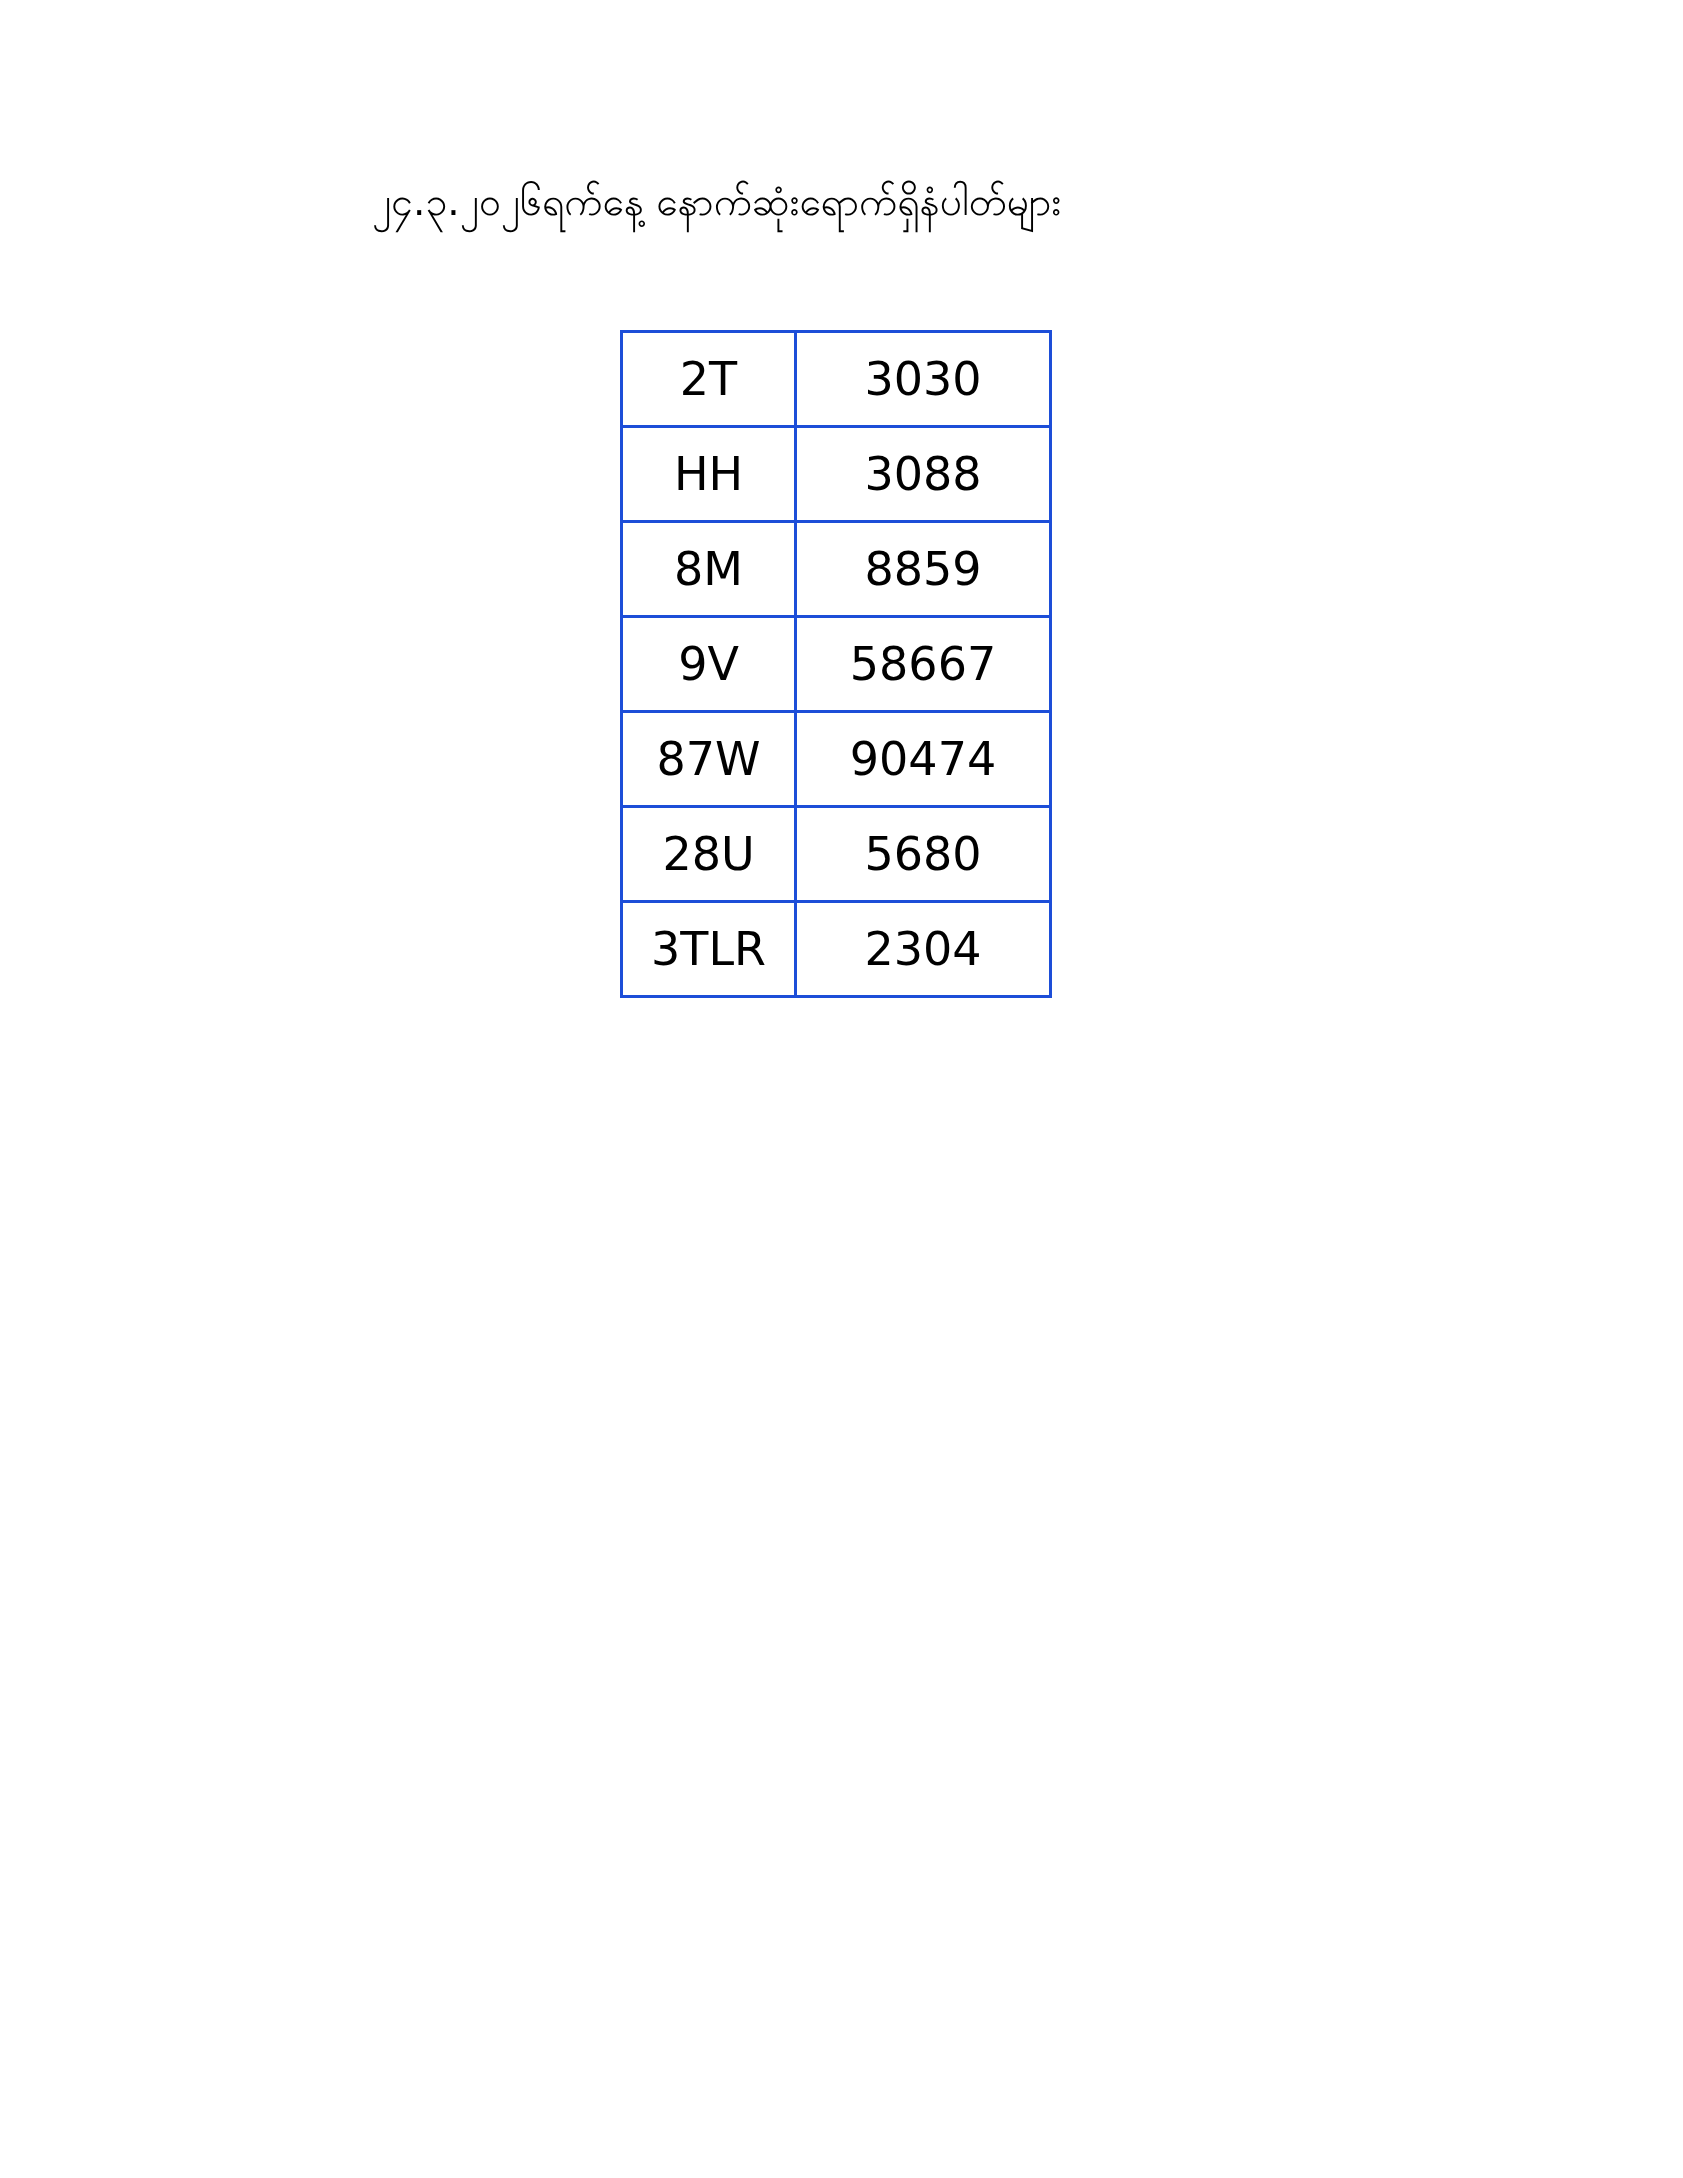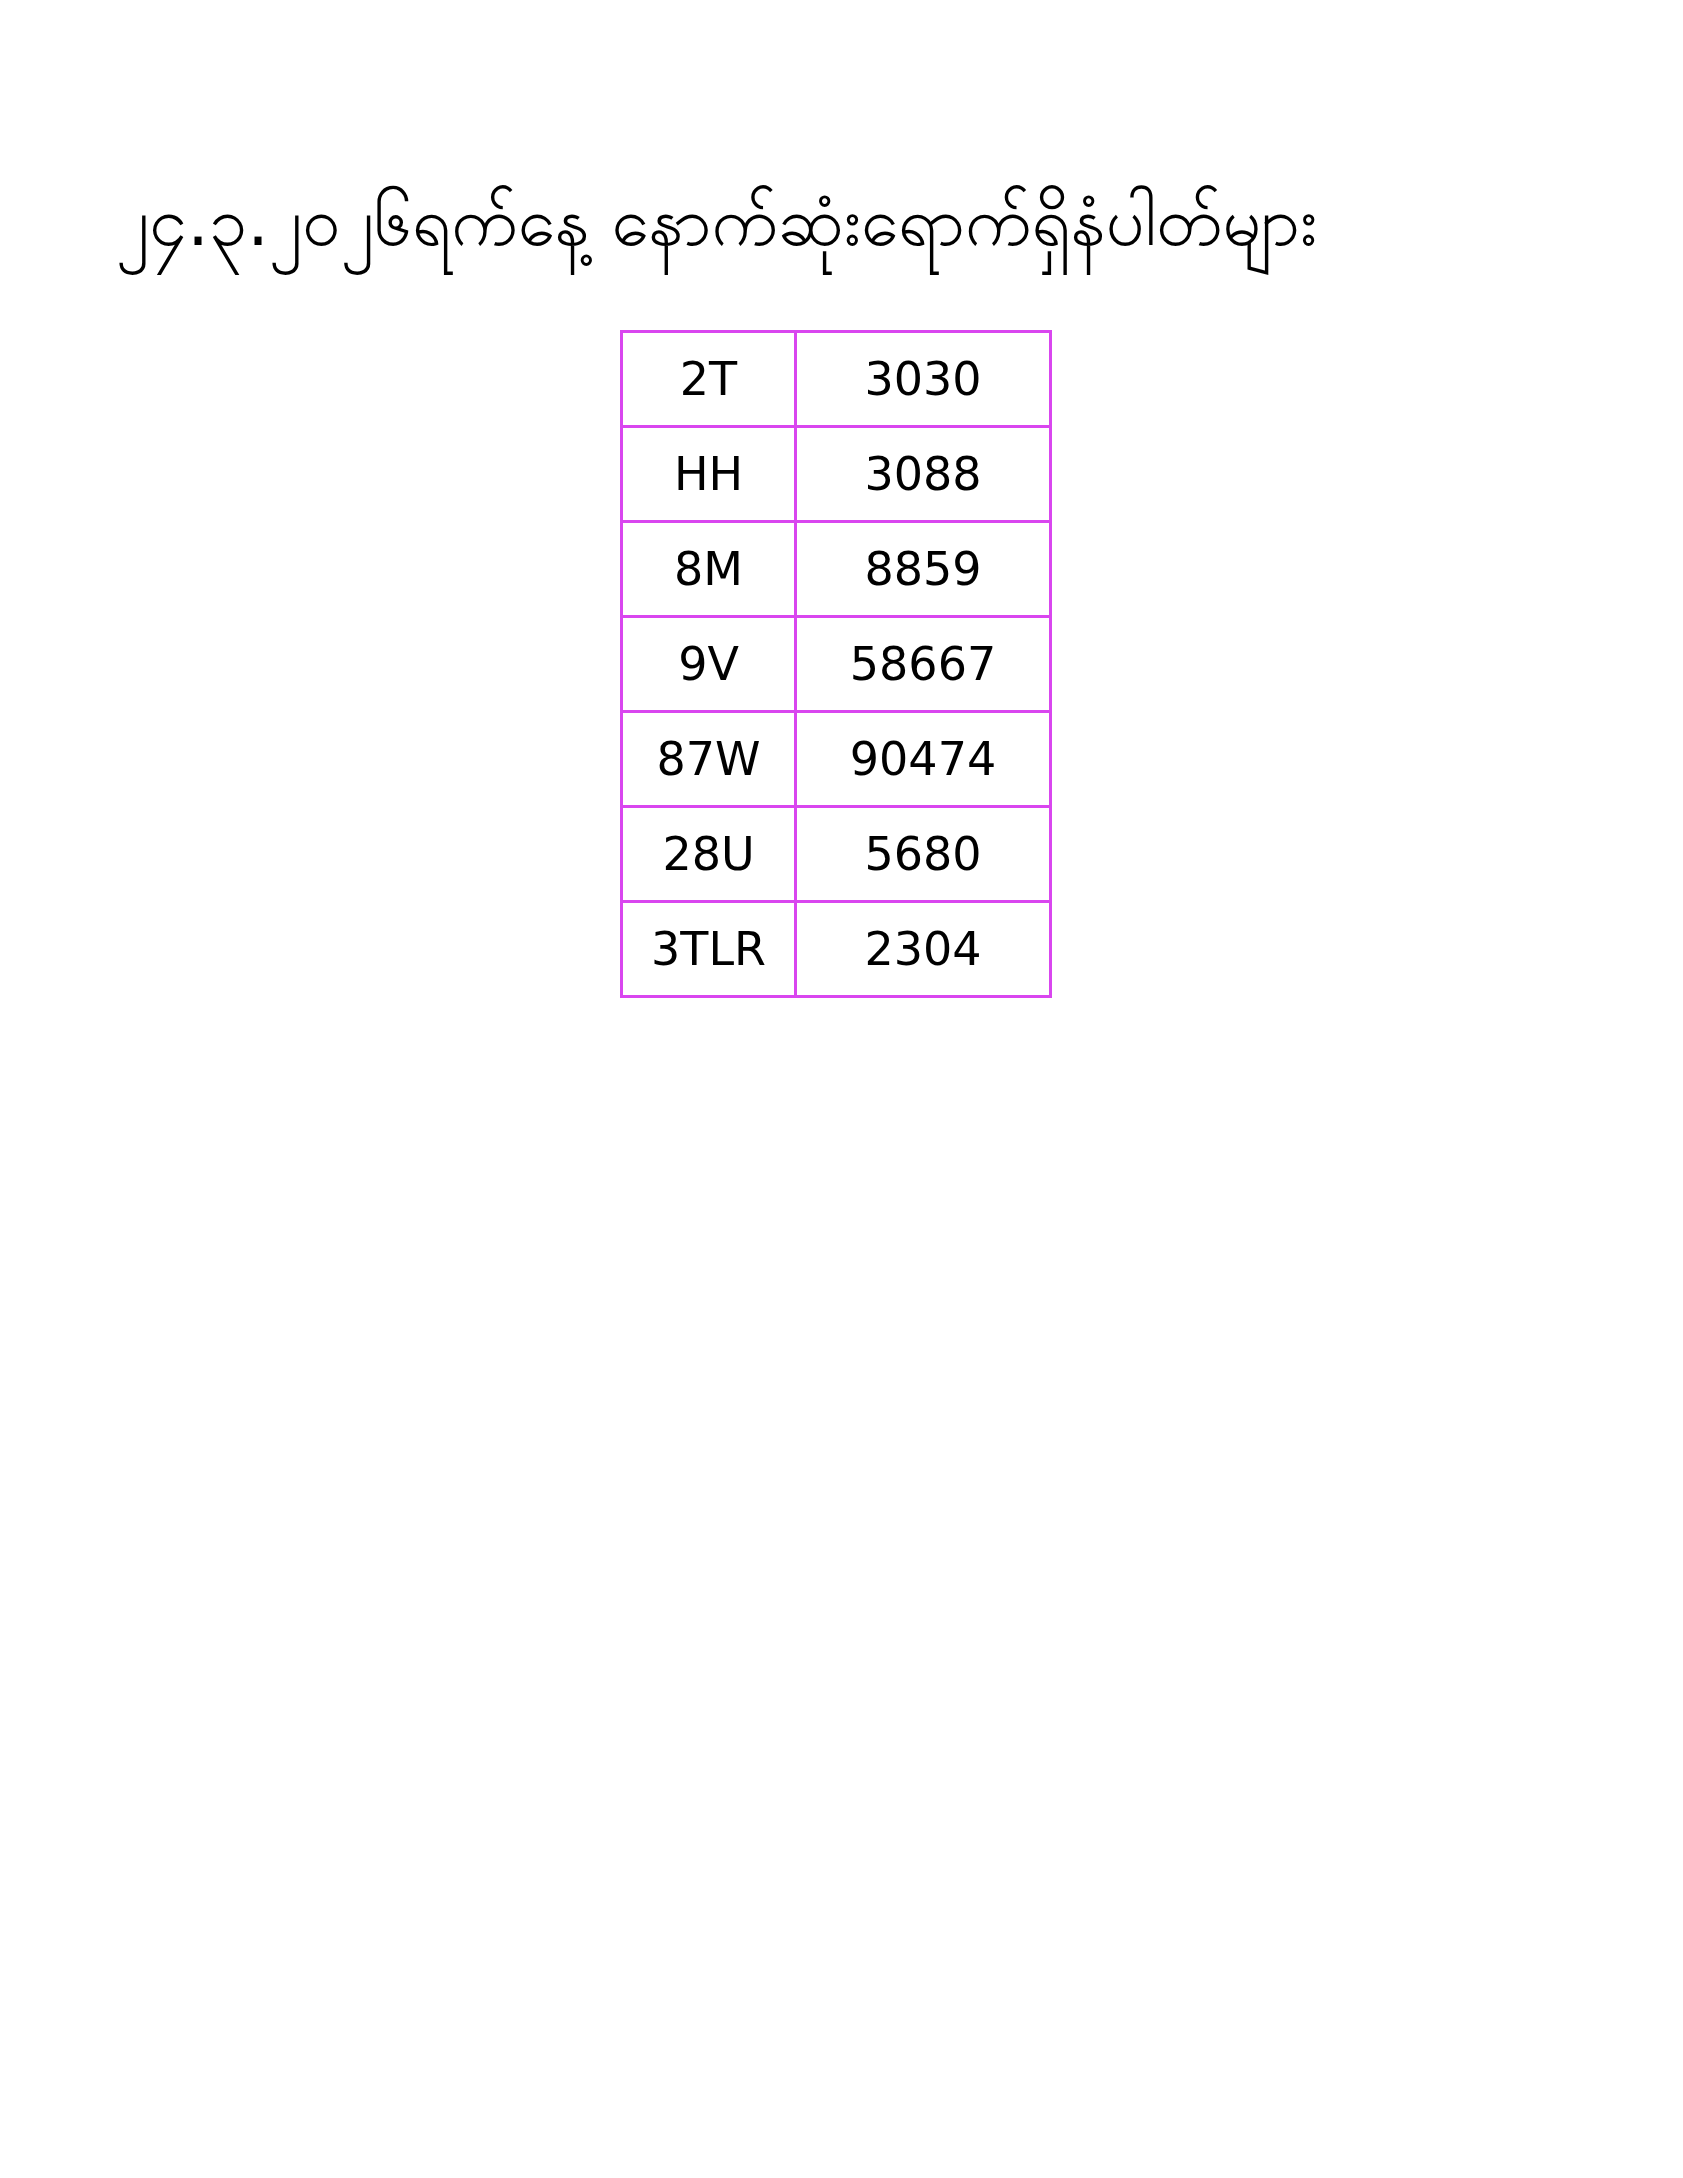--- a/index.html
+++ b/index.html
@@ -21,38 +21,38 @@
     box-sizing: border-box;
     padding: 0;
     position: relative;
   }
   .doc-title {
     position: absolute;
     top: 176px;
     left: 0;
     width: 1433px;
     text-align: center;
-    font-size: 68px;
+    font-size: 39px;
     line-height: 1.35;
     font-weight: 400;
     font-family: "DejaVu Sans", "Liberation Sans", sans-serif;
     letter-spacing: 0px;
     white-space: nowrap;
   }
   .table-wrap {
     position: absolute;
     top: 330px;
     left: 620px;
   }
   table.data-table {
     border-collapse: collapse;
     table-layout: fixed;
   }
   table.data-table td {
-    border: 3px solid #d946ef;
+    border: 3px solid #1d4ed8;
     height: 95px;
     text-align: center;
     vertical-align: middle;
     font-size: 46px;
     font-family: "DejaVu Sans", "Liberation Sans", sans-serif;
     padding: 0 6px;
     box-sizing: border-box;
   }
   table.data-table td.col-code {
     width: 174px;

